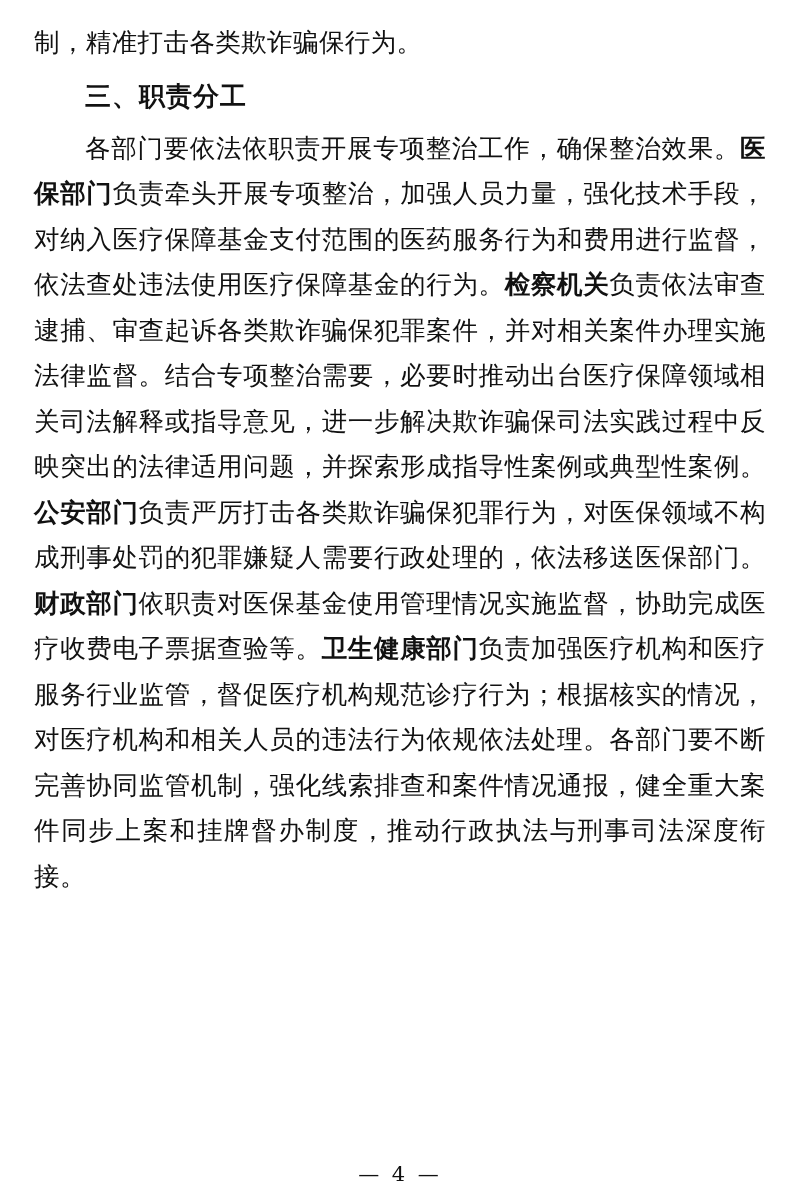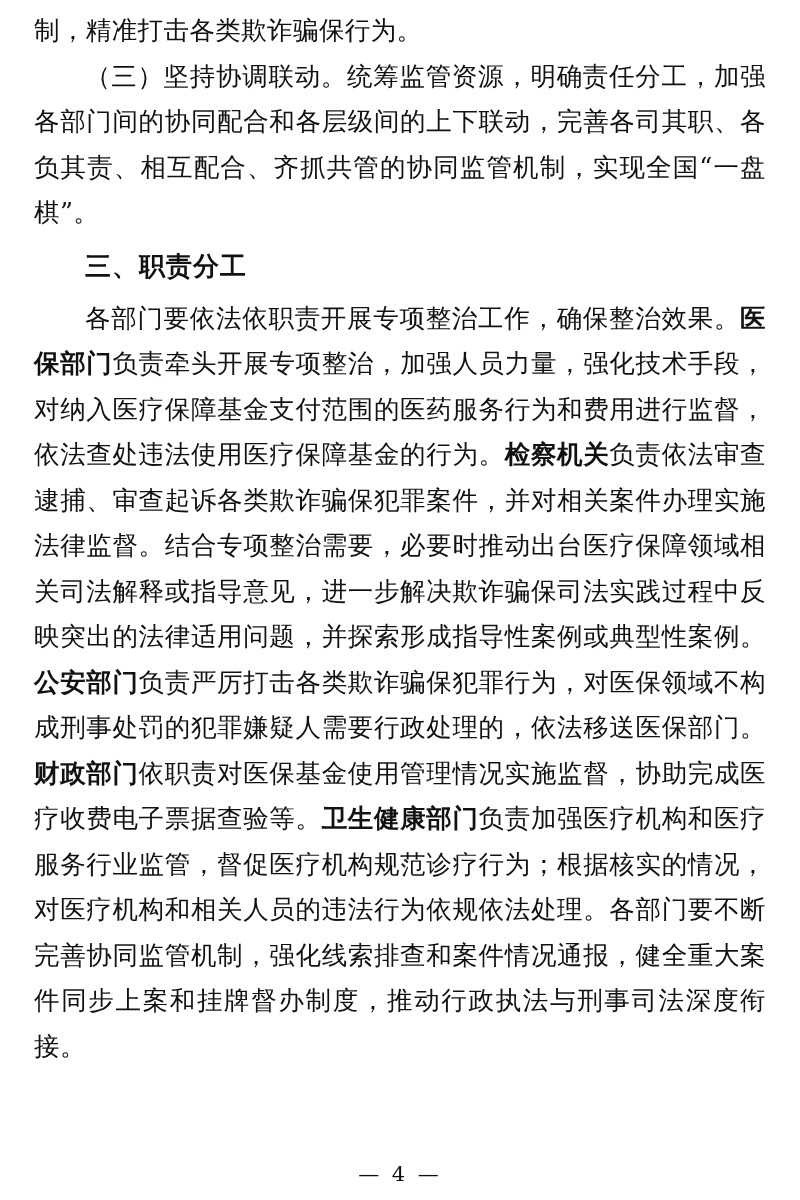--- a/index.html
+++ b/index.html
@@ -12,21 +12,21 @@
     height: 1200px;
     font-family: "DejaVu Serif", "Liberation Serif", serif;
     color: #111111;
     overflow: hidden;
   }
   .page {
     position: relative;
     width: 800px;
     height: 1200px;
     box-sizing: border-box;
-    padding: 8px 34px 0 34px;
+    padding: 20px 34px 0 34px;
     background: #ffffff;
   }
   .doc-body {
     font-size: 25.5px;
     line-height: 45.5px;
     text-align: justify;
     text-justify: inter-ideograph;
     letter-spacing: 0.4px;
   }
   p.para {
@@ -62,21 +62,20 @@
 </style>
 </head>
 <body>
 
 <div class="page">
 
   <div class="doc-body">
 
     <p class="para">制，精准打击各类欺诈骗保行为。</p>
 
-    <p class="indent2">（三）坚持协调联动。统筹监管资源，明确责任分工，加强各部门间的协同配合和各层级间的上下联动，完善各司其职、各负其责、相互配合、齐抓共管的协同监管机制，实现全国“一盘棋”。</p>
 
     <h2 class="section-heading">三、职责分工</h2>
 
     <p class="indent2"><span>各部门要依法依职责开展专项整治工作，确保整治效果。</span><span class="b">医保部门</span><span>负责牵头开展专项整治，加强人员力量，强化技术手段，对纳入医疗保障基金支付范围的医药服务行为和费用进行监督，依法查处违法使用医疗保障基金的行为。</span><span class="b">检察机关</span><span>负责依法审查逮捕、审查起诉各类欺诈骗保犯罪案件，并对相关案件办理实施法律监督。结合专项整治需要，必要时推动出台医疗保障领域相关司法解释或指导意见，进一步解决欺诈骗保司法实践过程中反映突出的法律适用问题，并探索形成指导性案例或典型性案例。</span><span class="b">公安部门</span><span>负责严厉打击各类欺诈骗保犯罪行为，对医保领域不构成刑事处罚的犯罪嫌疑人需要行政处理的，依法移送医保部门。</span><span class="b">财政部门</span><span>依职责对医保基金使用管理情况实施监督，协助完成医疗收费电子票据查验等。</span><span class="b">卫生健康部门</span><span>负责加强医疗机构和医疗服务行业监管，督促医疗机构规范诊疗行为；根据核实的情况，对医疗机构和相关人员的违法行为依规依法处理。各部门要不断完善协同监管机制，强化线索排查和案件情况通报，健全重大案件同步上案和挂牌督办制度，推动行政执法与刑事司法深度衔接。</span></p>
 
   </div>
 
   <div class="footer">— 4 —</div>
 
 </div>

